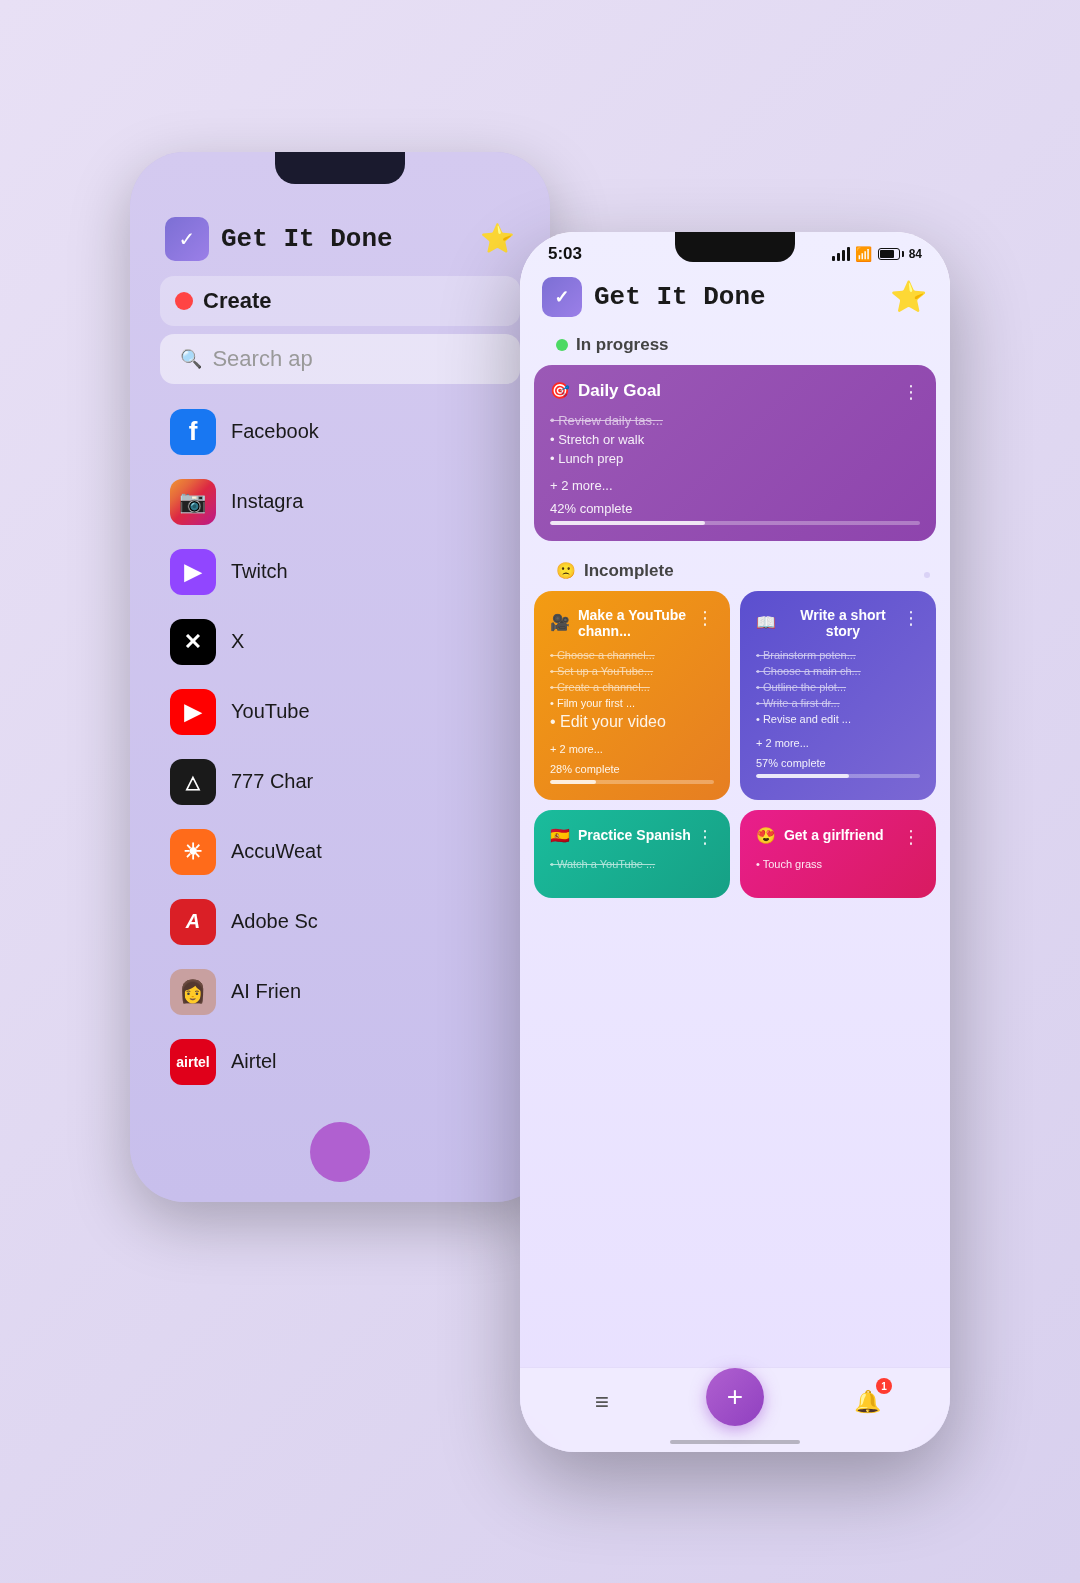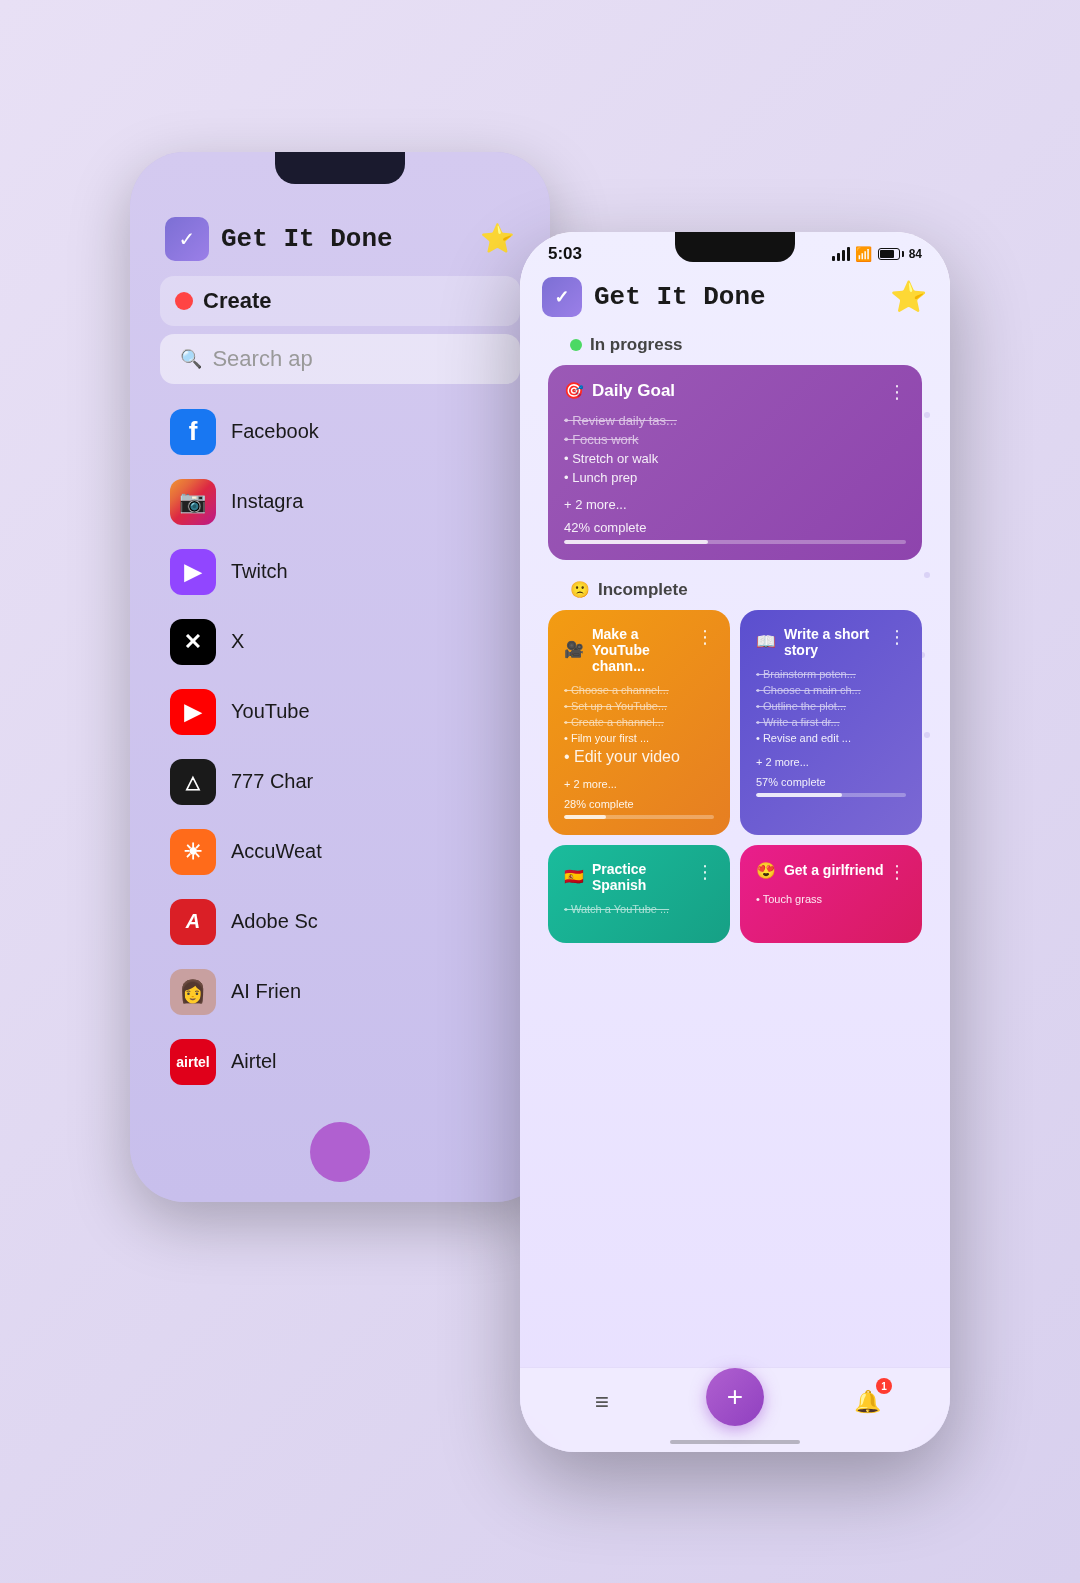--- a/index.html
+++ b/index.html
@@ -676,38 +676,37 @@
       </div>
 
       <div class="app-header">
         <div class="app-logo">
           <span style="color:white; font-size:18px; font-weight:700;">✓</span>
         </div>
         <span class="app-title">Get It Done</span>
         <span class="app-star">⭐</span>
       </div>
 
-      <div style="overflow-y:auto; height: calc(100% - 155px); padding: 0 28px 90px;">
+      <div style="overflow-y:auto; height: calc(100% - 155px); padding: 0 14px 90px;">
 
         <div class="section-header">
           <div class="section-dot" style="background:#4cd964;"></div>
           <span class="section-title">In progress</span>
         </div>
 
         <div class="task-card card-purple">
           <div class="card-header-row">
             <div class="card-title-row">
               <span class="card-emoji">🎯</span>
               <span class="card-title">Daily Goal</span>
             </div>
             <span class="card-menu">⋮</span>
           </div>
           <ul class="card-tasks">
             <li class="card-task-item done">• Review daily tas...</li>
-            <li class="card-task-item done">• Focus work</li>
             <li class="card-task-item">• Stretch or walk</li>
             <li class="card-task-item">• Lunch prep</li>
           </ul>
           <div class="card-more">+ 2 more...</div>
           <div class="progress-section">
             <div class="progress-text">42% complete</div>
             <div class="progress-bar-bg">
               <div class="progress-bar-fill" style="width:42%;"></div>
             </div>
           </div>
@@ -741,21 +740,21 @@
               <div class="progress-bar-bg">
                 <div class="progress-bar-fill" style="width:28%;"></div>
               </div>
             </div>
           </div>
 
           <div class="task-card card-blue-purple" style="margin-bottom:0;">
             <div class="card-header-row">
               <div class="card-title-row">
                 <span class="card-emoji">📖</span>
-                <span class="card-title" style="font-size:14px;">Write a short story</span>
+                <span class="card-title" style="font-size:14px;text-align:center;">Write a short story</span>
               </div>
               <span class="card-menu">⋮</span>
             </div>
             <ul class="card-tasks">
               <li class="card-task-item done" style="font-size:11px;">• Brainstorm poten...</li>
               <li class="card-task-item done" style="font-size:11px;">• Choose a main ch...</li>
               <li class="card-task-item done" style="font-size:11px;">• Outline the plot...</li>
               <li class="card-task-item done" style="font-size:11px;">• Write a first dr...</li>
               <li class="card-task-item" style="font-size:11px;">• Revise and edit ...</li>
             </ul>

